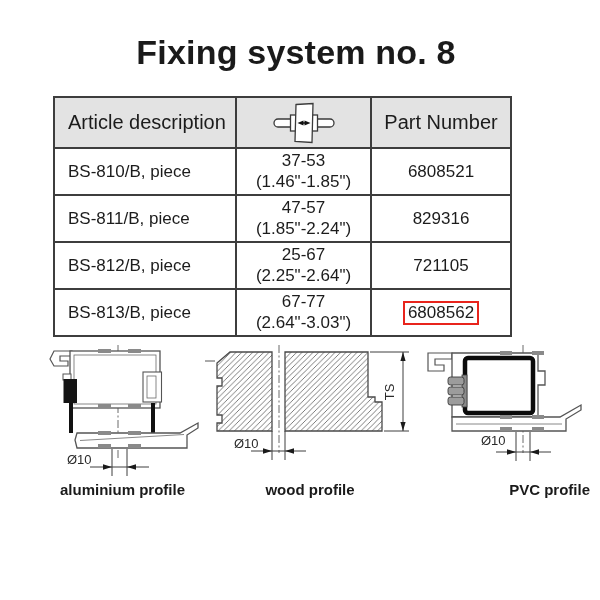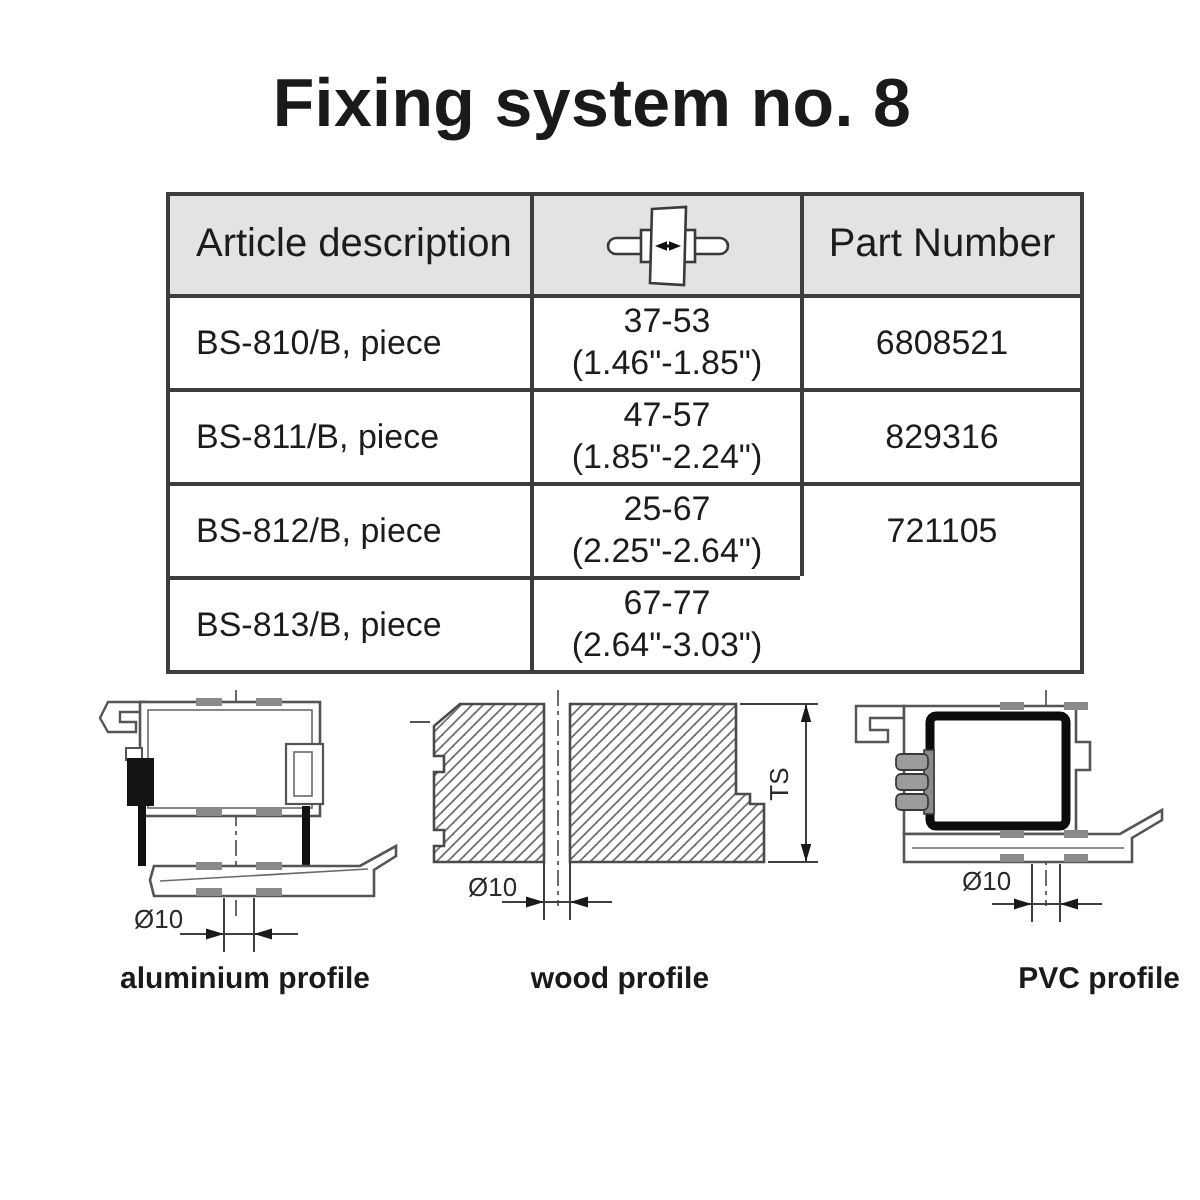--- a/index.html
+++ b/index.html
@@ -12,21 +12,21 @@
   .page { position:absolute; inset:0; }
 
   .title {
     position:absolute; top:33px; left:0; width:592px; text-align:center;
     font-size:34px; font-weight:bold; letter-spacing:0.2px; color:#1a1a1a;
   }
 
   
   .ftable {
     position:absolute; left:53px; top:96px; width:459px;
-    border:2px solid #3d3d3d; background:#ffffff;margin-left:30px;
+    border:2px solid #3d3d3d; background:#ffffff;
   }
   .tr { display:flex; }
   .tr.head { height:49px; background:#e3e3e3; }
   .tr.data { height:47px; }
   .td {
     display:flex; align-items:center; height:100%;
     border-left:2px solid #3d3d3d; overflow:hidden;
   }
   .td:first-child { border-left:none; }
   .tr + .tr .td { border-top:2px solid #3d3d3d; }
@@ -111,20 +111,23 @@
         <span>721105</span>
       </div>
     </div>
 
     <div class="tr data">
       <div class="td c1">BS-813/B, piece</div>
       <div class="td c2">
         <div>67-77</div>
         <div>(2.64"-3.03")</div>
       </div>
+      <div class="td c3">
+        <span class="hl">6808562</span>
+      </div>
     </div>
   </div>
 
   <div class="fig fig-al">
     <svg width="165" height="135" viewBox="0 0 165 135">
 
       <line x1="78" y1="0" x2="78" y2="113" stroke="#5a5a5a" stroke-width="0.9" stroke-dasharray="8 2.5 2 2.5"></line>
 
       <path d="M10,14 L14,6 L32,6 L32,11 L20,11 L20,16 L28,16 L28,21 L14,21 Z" fill="#ffffff" stroke="#555555" stroke-width="1.2"></path>
 

